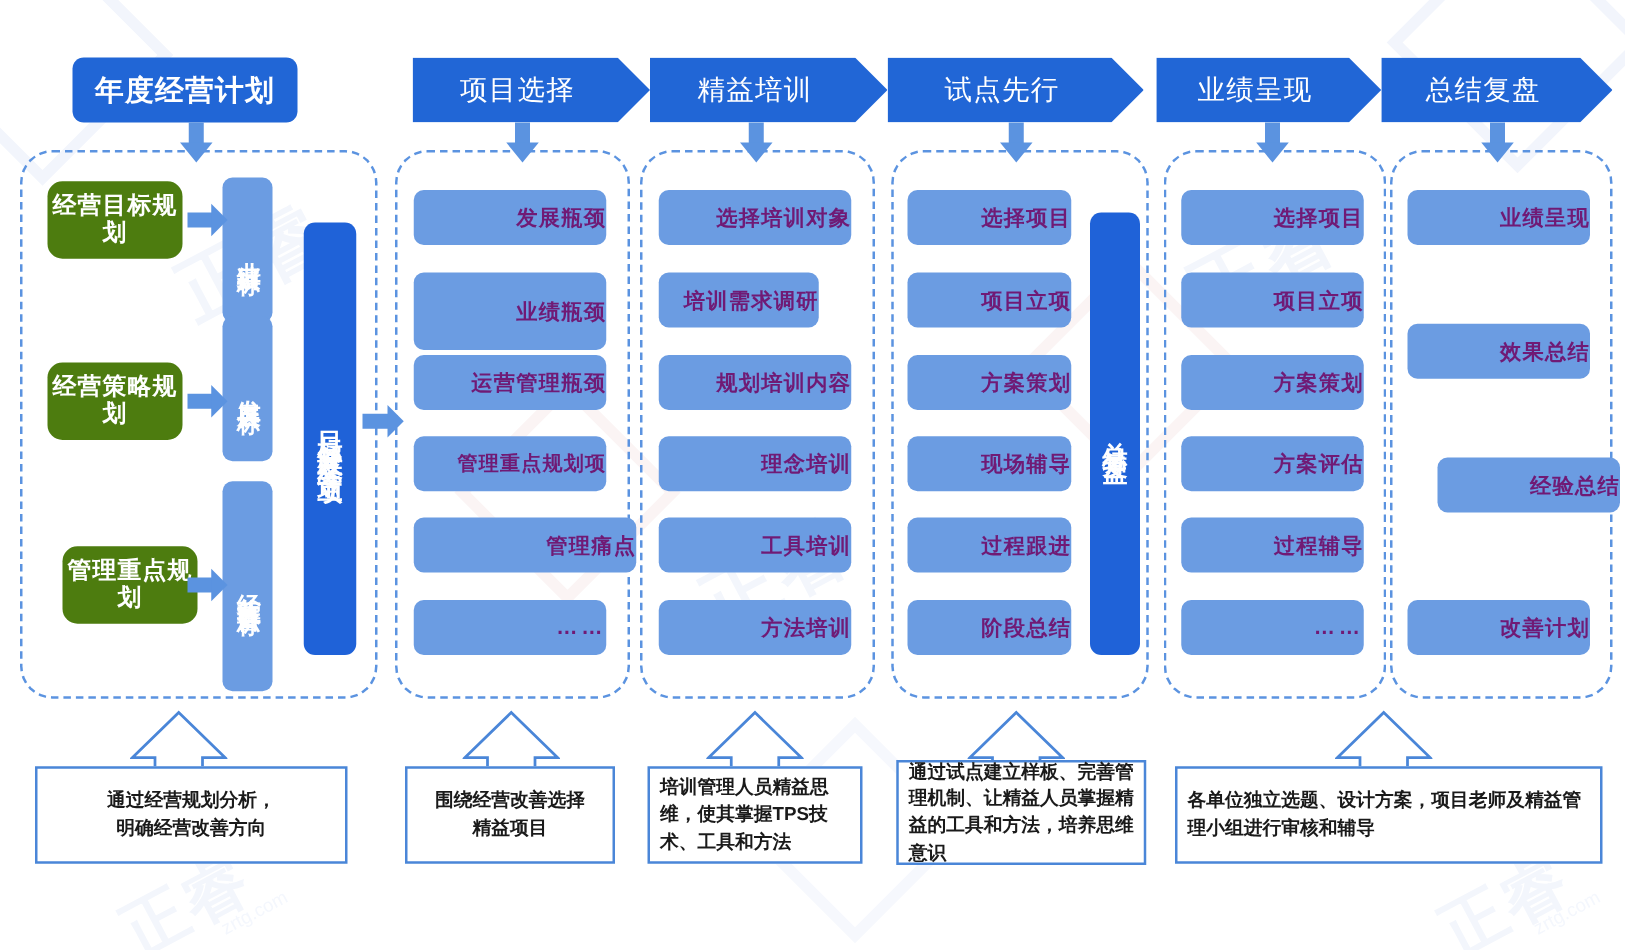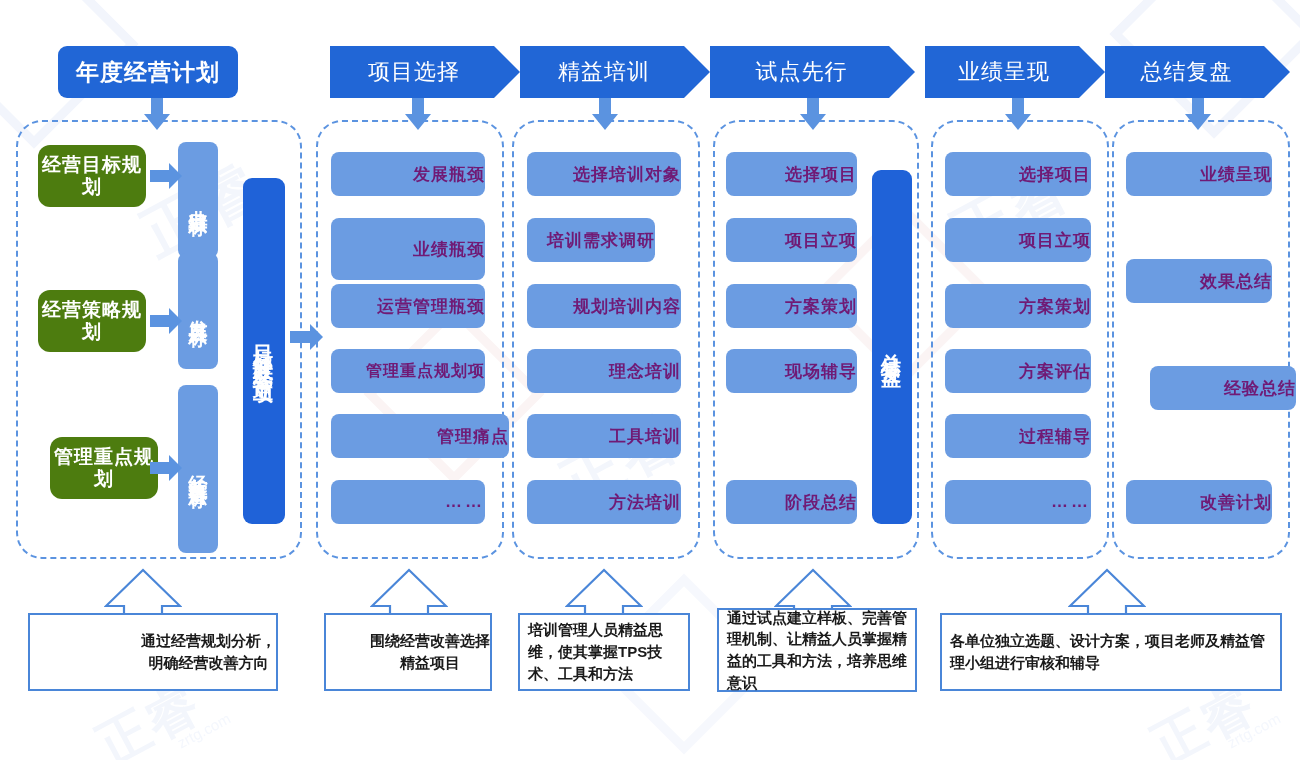--- a/index.html
+++ b/index.html
@@ -95,21 +95,21 @@
               border-top:13px solid transparent;border-bottom:13px solid transparent;
               border-left:13px solid #5b93e0;}
 
   
   .cap{
     position:absolute;border:2px solid #4a86d8;background:#fff;
     box-sizing:border-box;z-index:4;
     display:flex;align-items:center;
     color:#1a1a1a;font-size:15px;font-weight:700;line-height:1.45;
   }
-  .cap.center{justify-content:flex-end;text-align:center;}
+  .cap.center{justify-content:center;text-align:center;}
   .cap.left{justify-content:flex-start;text-align:left;padding:0 8px;}
 
   
   .uparrow{position:absolute;z-index:3;}
 </style>
 </head>
 <body>
 
 <div id="stage">
 
@@ -263,20 +263,23 @@
     </div>
   <div class="pill" style="left:726px;top:218px;width:131px;height:44px;">
     <span>项目立项</span>
     </div>
   <div class="pill" style="left:726px;top:284px;width:131px;height:44px;">
     <span>方案策划</span>
     </div>
   <div class="pill" style="left:726px;top:349px;width:131px;height:44px;">
     <span>现场辅导</span>
     </div>
+  <div class="pill" style="left:726px;top:414px;width:131px;height:44px;">
+    <span>过程跟进</span>
+    </div>
   <div class="pill" style="left:726px;top:480px;width:131px;height:44px;">
     <span>阶段总结</span>
     </div>
 
   <div class="vbar" style="left:872px;top:170px;width:40px;height:354px;">
     <span>总结复盘</span>
   </div>
 
   <div class="pill" style="left:945px;top:152px;width:146px;height:44px;">
     <span>选择项目</span>

